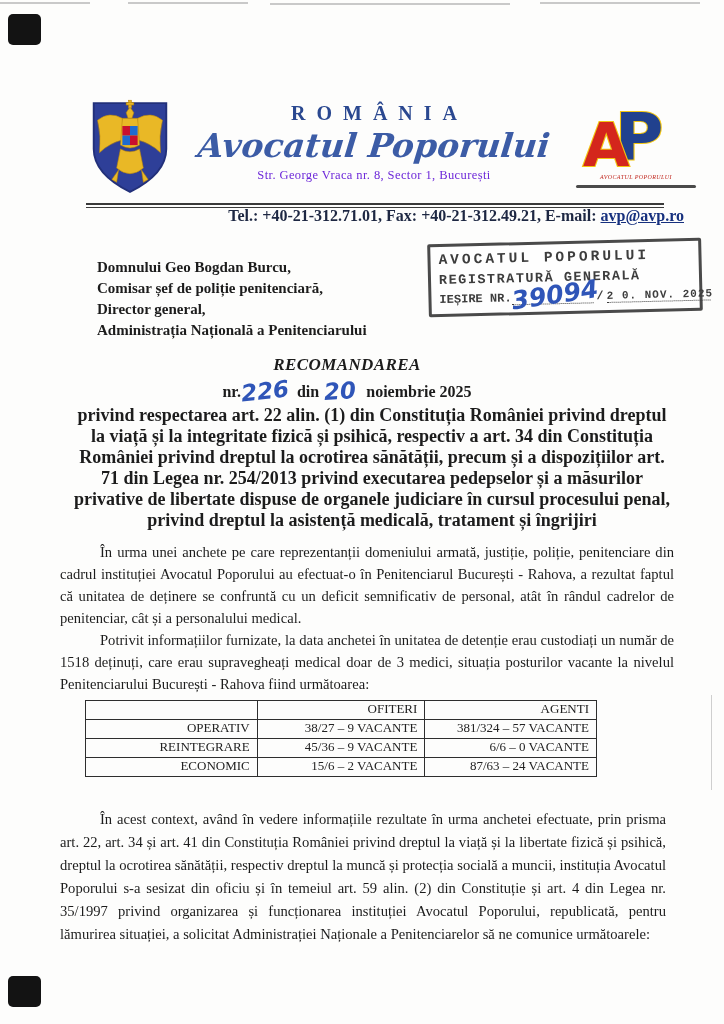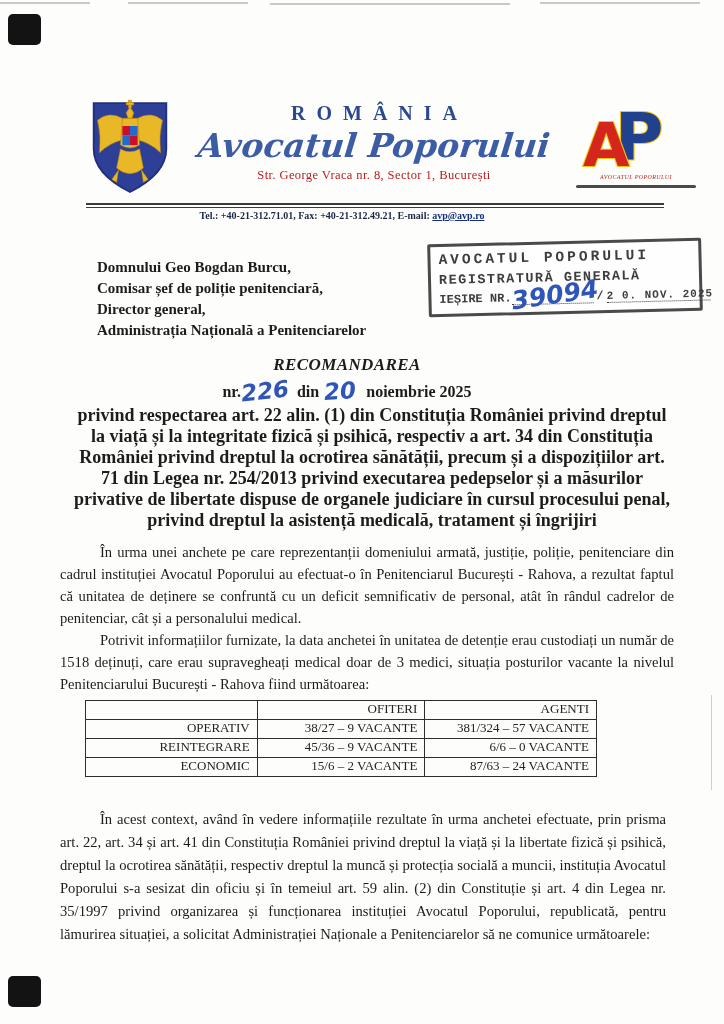--- a/index.html
+++ b/index.html
@@ -14,31 +14,31 @@
   .corner-mark.top { top:14px; }
   .corner-mark.bottom { top:976px; }
 
   
   .header { position:absolute; top:96px; left:88px; right:28px; display:flex; align-items:flex-start;gap:13px; }
   .coat { width:84px; flex:0 0 84px; margin-top:2px; }
   .hcenter { flex:1; text-align:center; padding-top:6px; }
   .country { font-size:20px; font-weight:bold; letter-spacing:11px; color:#2a4890; text-indent:11px; }
   .institution { font-size:33px; font-weight:bold; font-style:italic; color:#3c5ca6;
                  font-family:"DejaVu Serif", serif; margin-top:1px; transform:skewX(-6deg); }
-  .address { font-size:12.5px; color:#b91c1c; margin-top:3px; letter-spacing:0.4px; }
+  .address { font-size:12.5px; color:#6d28d9; margin-top:3px; letter-spacing:0.4px; }
   .website { font-size:12px; color:#5f6d85; margin-top:1px; }
   .logoblock { width:120px; flex:0 0 120px; text-align:center; padding-top:2px; }
   .logo-caption { font-size:6px; color:#c0251c; font-style:italic; letter-spacing:0.4px; margin-top:-4px; white-space:nowrap; }
   .logo-underline { height:3px; background:#4a4a4a; margin-top:5px; border-radius:2px; }
 
   .rule { position:absolute; top:203px; left:86px; right:60px; height:2px;
           border-top:2px solid #3a3a3a; border-bottom:1px solid #3a3a3a; }
 
-  .contacts { position:absolute; top:209px; left:0; right:40px; text-align:center;
-              font-size:10px; line-height:14.8px; color:#1d2742; font-weight:bold; }
+  .contacts { position:absolute; top:209px; left:0; right:40px; text-align:right;
+              font-size:16px; line-height:14.8px; color:#1d2742; font-weight:bold; }
   .contacts .email { color:#16307e; text-decoration:underline; }
 
   
   .stamp { position:absolute; top:241px; left:428px; width:252px;
            border:3px solid #4a4a4a; border-radius:2px; padding:5px 8px 7px;
            transform:rotate(-1.4deg);
            font-family:"Liberation Mono", monospace; color:#3d3d3d; background:rgba(255,255,255,0.6); }
   .stamp-line1 { font-size:14.5px; letter-spacing:3px; font-weight:bold; white-space:nowrap; }
   .stamp-line2 { font-size:13.5px; letter-spacing:1.5px; font-weight:bold; margin-top:5px; white-space:nowrap; }
   .stamp-line3 { font-size:12px; font-weight:bold; margin-top:2px; display:flex; align-items:flex-end; white-space:nowrap; }
@@ -141,21 +141,21 @@
       <span class="dotted stamp-num-box"><span class="hand stamp-num">39094</span></span>
       <span class="stamp-slash">/</span>
       <span class="dotted stamp-date-box">2 0. NOV. 2025</span>
     </div>
   </div>
 
   <div class="recipient">
     <div>Domnului Geo Bogdan Burcu,</div>
     <div>Comisar șef de poliție penitenciară,</div>
     <div>Director general,</div>
-    <div>Administrația Națională a Penitenciarelor</div>
+    <div>Administrația Națională a Penitenciarului</div>
   </div>
 
   <div class="title-block">
     <div class="title-heading">RECOMANDAREA</div>
     <div class="title-line2">
       <span>nr.</span><span class="hand hand-num">226</span><span>din</span><span class="hand hand-day">20</span><span>noiembrie 2025</span>
     </div>
   </div>
 
   <div class="subject">privind respectarea art. 22 alin. (1) din Constituția României privind dreptul la viață și la integritate fizică și psihică, respectiv a art. 34 din Constituția României privind dreptul la ocrotirea sănătății, precum și a dispozițiilor art. 71 din Legea nr. 254/2013 privind executarea pedepselor și a măsurilor privative de libertate dispuse de organele judiciare în cursul procesului penal, privind dreptul la asistență medicală, tratament și îngrijiri</div>

